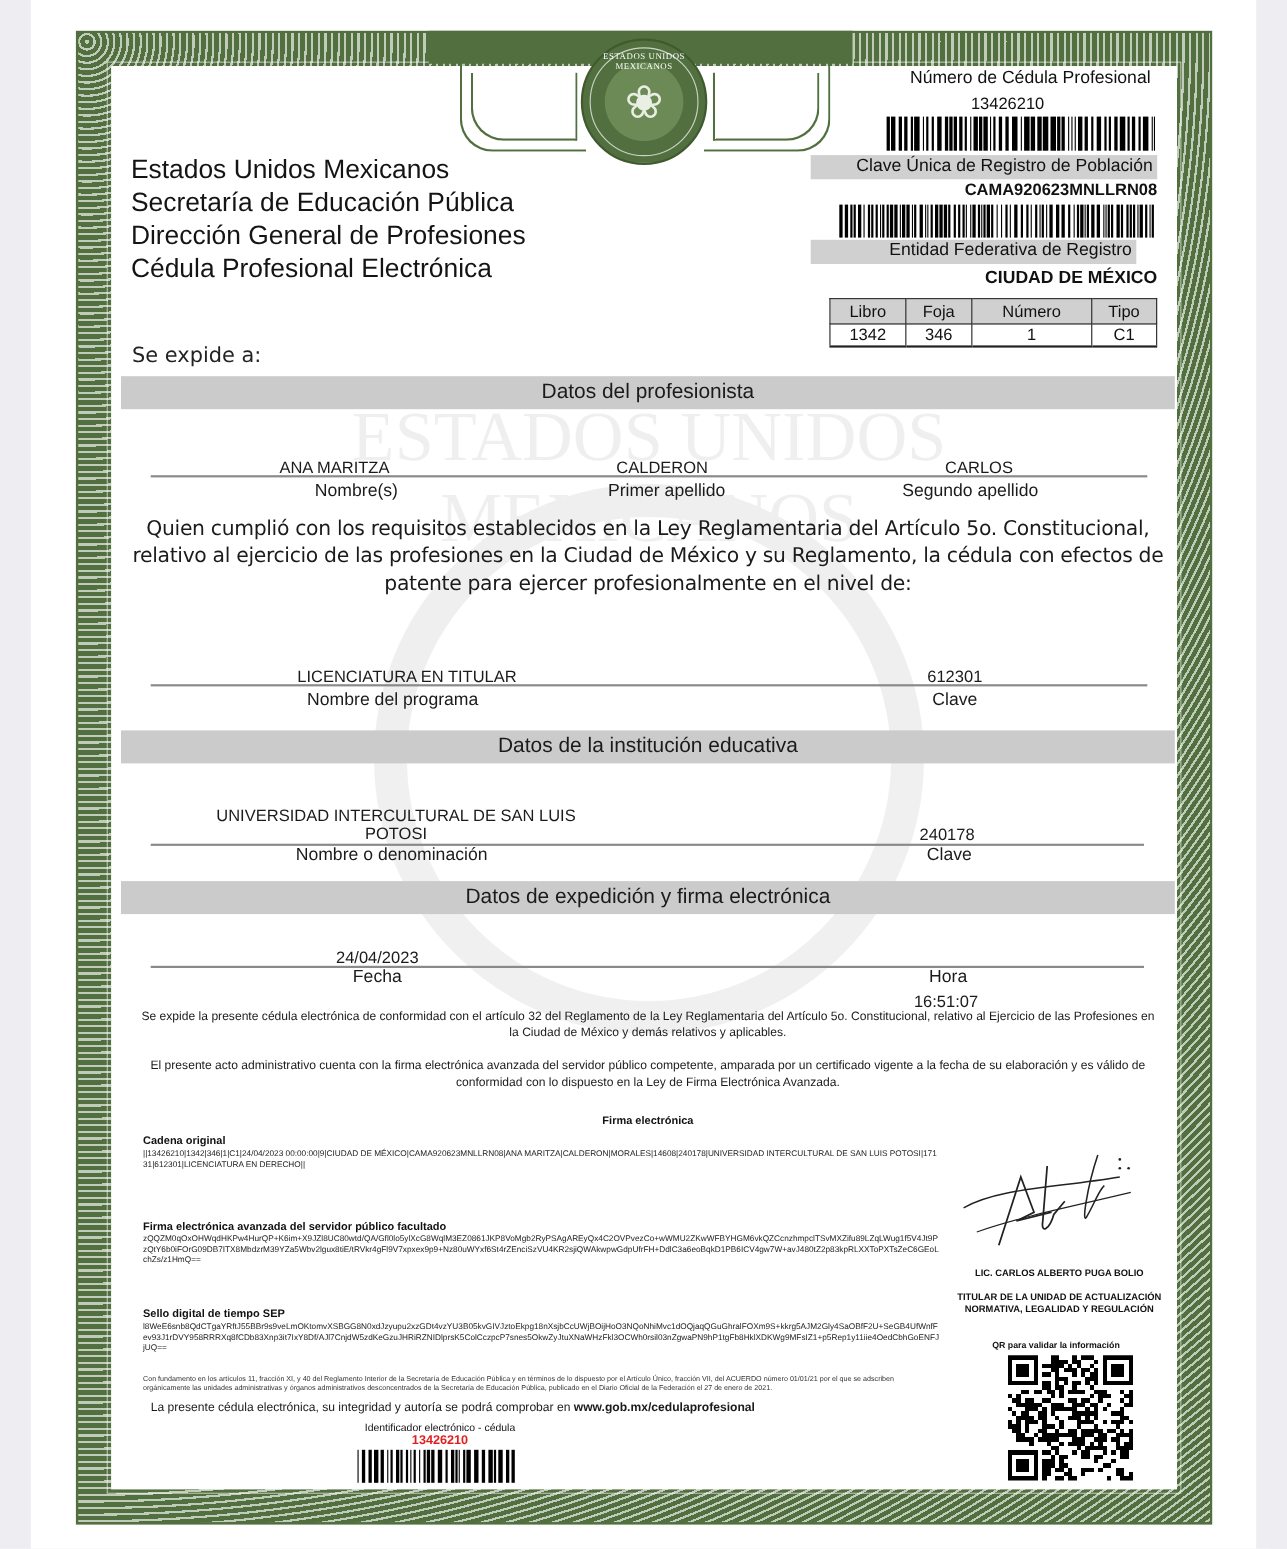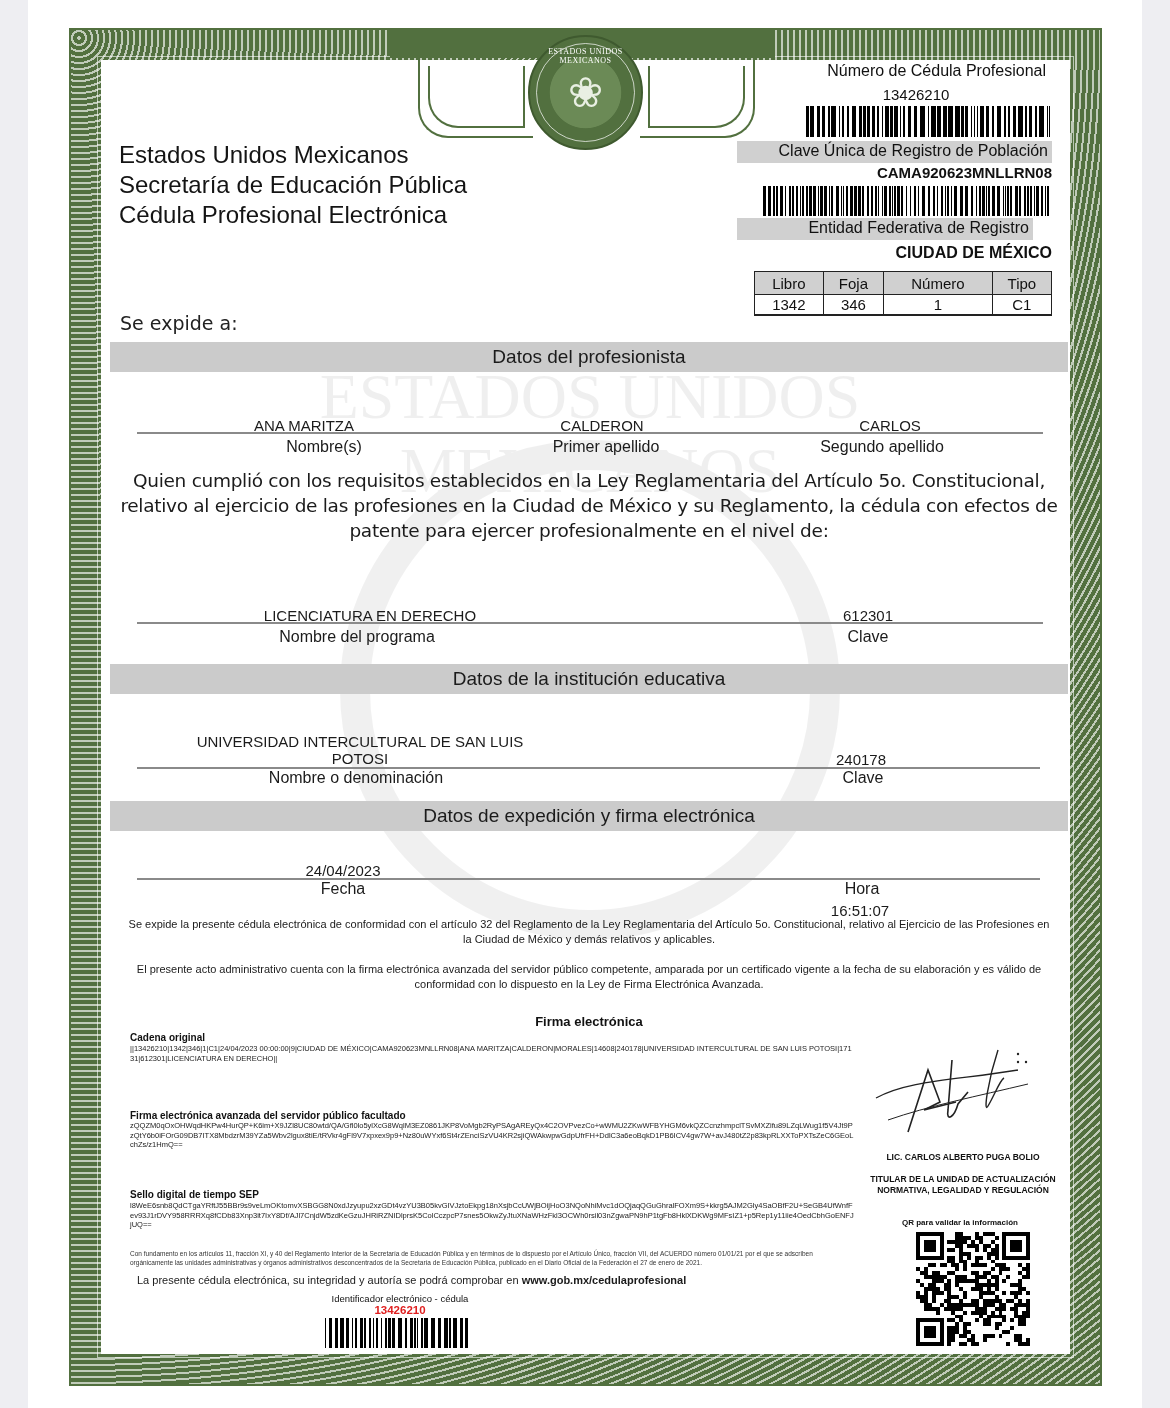--- a/index.html
+++ b/index.html
@@ -69,21 +69,21 @@
   
   .bar { position:absolute; left:110px; width:958px; height:30px; background:#cbcbcb; text-align:center; font-size:19px; line-height:30px; color:#1b1b1b; }
 
   .field-line { position:absolute; height:2px; background:#8a8a8a; }
   .val { position:absolute; font-size:15px; text-align:center; color:#1b1b1b; }
   .lbl { position:absolute; font-size:16px; text-align:center; color:#1b1b1b; }
 
   .statement { position:absolute; left:110px; width:958px; top:468px; text-align:center; font-family:"DejaVu Sans", sans-serif; font-size:18.5px; line-height:25px; color:#1b1b1b; letter-spacing:-0.3px; }
 
   .small-p { position:absolute; left:128px; width:922px; text-align:center; font-size:11px; line-height:15px; color:#1b1b1b; }
-  .firma-h { position:absolute; left:110px; width:958px; top:1014px; text-align:center; font-size:13px; font-weight:bold; }
+  .firma-h { position:absolute; left:110px; width:958px; top:1014px; text-align:center; font-size:10px; font-weight:bold; }
   .tiny-h { position:absolute; left:130px; font-size:10px; font-weight:bold; }
   .tiny-t { position:absolute; left:130px; width:725px; font-size:7.5px; line-height:9.5px; word-break:break-all; color:#222; }
 
   .signer { position:absolute; left:856px; width:214px; text-align:center; font-size:8.5px; font-weight:bold; line-height:11px; }
   .qr-label { position:absolute; left:880px; width:160px; top:1218px; text-align:center; font-size:8px; font-weight:bold; }
   .qr { position:absolute; left:916px; top:1232px; width:114px; height:114px; background:#fff; }
   .qr svg { width:100%; height:100%; }
 
   .fundamento { position:absolute; left:130px; width:725px; top:1250px; font-size:6.5px; line-height:8.5px; color:#333; }
   .verify { position:absolute; left:137px; top:1274px; font-size:11px; color:#1b1b1b; }
@@ -113,20 +113,21 @@
 <div class="scroll r"></div>
 <div class="crest">
   <div class="crest-ring"></div>
   <div class="crest-text">ESTADOS UNIDOS MEXICANOS</div>
   <span class="crest-eagle">❀</span>
 </div>
 
 <div class="abs hdr-title">
   <div>Estados Unidos Mexicanos</div>
   <div>Secretaría de Educación Pública</div>
+  <div>Dirección General de Profesiones</div>
   <div>Cédula Profesional Electrónica</div>
 </div>
 <div class="abs se-expide">Se expide a:</div>
 
 <div class="abs num-label">Número de Cédula Profesional</div>
 <div class="abs num-val">13426210</div>
 <div class="barcode bc1" id="bc1">
     <span style="width: 3px; margin-right: 1px;"></span>
     <span style="width: 4px; margin-right: 3px;"></span>
     <span style="width: 3px; margin-right: 2px;"></span>
@@ -283,21 +284,21 @@
 <div class="val" style="left:204px;width:200px;top:417px;">ANA MARITZA</div>
 <div class="val" style="left:502px;width:200px;top:417px;">CALDERON</div>
 <div class="val" style="left:790px;width:200px;top:417px;">CARLOS</div>
 <div class="field-line" style="left:137px;width:906px;top:432px;"></div>
 <div class="lbl" style="left:224px;width:200px;top:438px;">Nombre(s)</div>
 <div class="lbl" style="left:506px;width:200px;top:438px;">Primer apellido</div>
 <div class="lbl" style="left:782px;width:200px;top:438px;">Segundo apellido</div>
 
 <div class="statement">Quien cumplió con los requisitos establecidos en la Ley Reglamentaria del Artículo 5o. Constitucional, relativo al ejercicio de las profesiones en la Ciudad de México y su Reglamento, la cédula con efectos de patente para ejercer profesionalmente en el nivel de:</div>
 
-<div class="val" style="left:200px;width:340px;top:607px;">LICENCIATURA EN DERECHO</div>
+<div class="val" style="left:200px;width:340px;top:607px;">LICENCIATURA EN TITULAR</div>
 <div class="val" style="left:818px;width:100px;top:607px;">612301</div>
 <div class="field-line" style="left:137px;width:906px;top:622px;"></div>
 <div class="lbl" style="left:207px;width:300px;top:628px;">Nombre del programa</div>
 <div class="lbl" style="left:818px;width:100px;top:628px;">Clave</div>
 
 <div class="bar" style="top:664px;">Datos de la institución educativa</div>
 <div class="val" style="left:150px;width:420px;top:733px;line-height:17px;">
   <div>UNIVERSIDAD INTERCULTURAL DE SAN LUIS</div>
   <div>POTOSI</div>
 </div>

